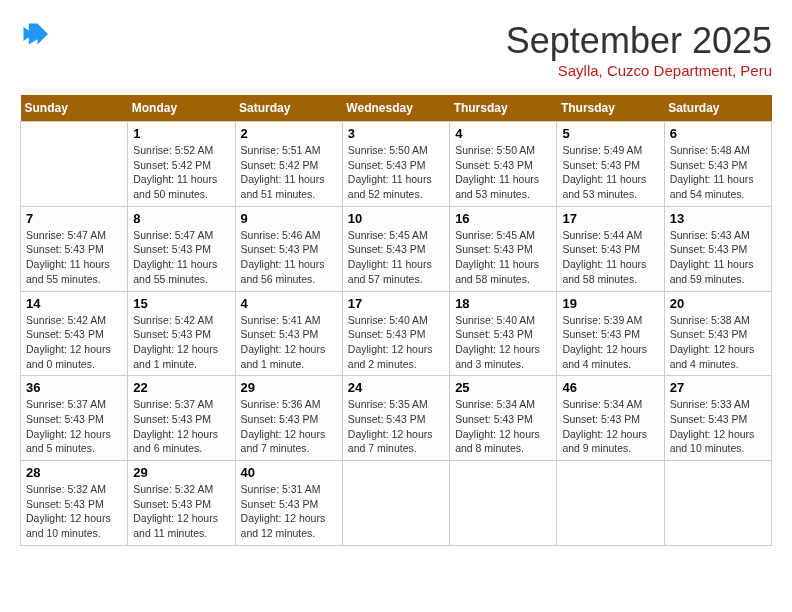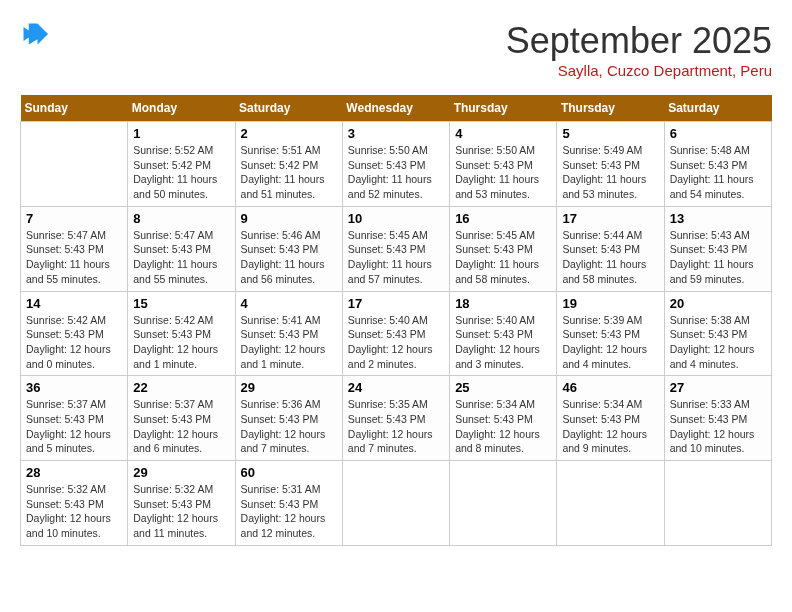--- a/index.html
+++ b/index.html
@@ -233,21 +233,21 @@
       <tr>
         <td>
           <span class="day-number">28</span>
           <div class="cell-info">Sunrise: 5:32 AM<br>Sunset: 5:43 PM<br>Daylight: 12 hours<br>and 10 minutes.</div>
         </td>
         <td>
           <span class="day-number">29</span>
           <div class="cell-info">Sunrise: 5:32 AM<br>Sunset: 5:43 PM<br>Daylight: 12 hours<br>and 11 minutes.</div>
         </td>
         <td>
-          <span class="day-number">60</span>
+          <span class="day-number">40</span>
           <div class="cell-info">Sunrise: 5:31 AM<br>Sunset: 5:43 PM<br>Daylight: 12 hours<br>and 12 minutes.</div>
         </td>
         <td class="empty"></td>
         <td class="empty"></td>
         <td class="empty"></td>
         <td class="empty"></td>
       </tr>
     </tbody>
 </table>
 

